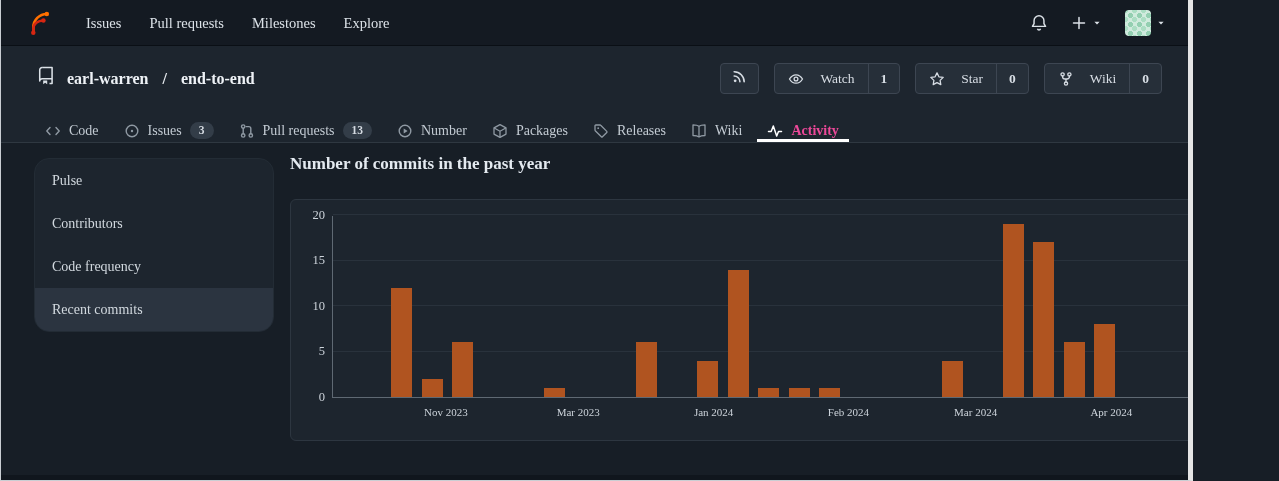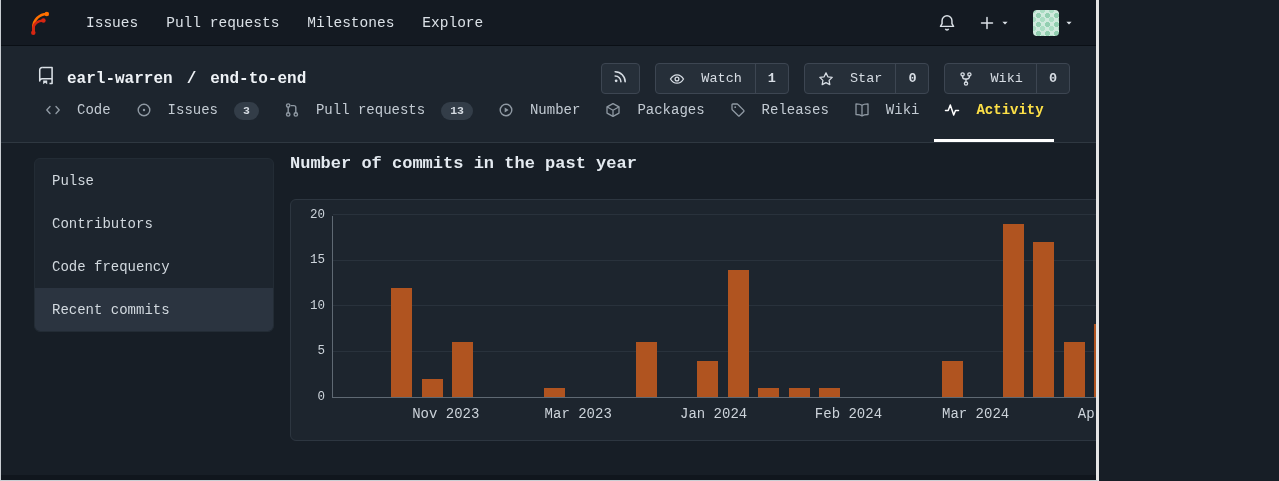--- a/index.html
+++ b/index.html
@@ -1,20 +1,20 @@
 <!DOCTYPE html>
 <html><head>
 <meta charset="utf-8">
 <style>
   html,body{margin:0;padding:0;background:#171e26;}
   *{box-sizing:border-box;}
   .screen{
-    position:relative;width:1099px;height:481px;overflow:hidden;
-    background:#171e26;font-family:Liberation Mono, monospace;
-    border-left:1px solid #c9ced3;border-right:3px solid #e5e5e5;border-bottom:1px solid #c9ced3;
+    position:relative;width:1193px;height:481px;overflow:hidden;
+    background:#171e26;font-family:Liberation Serif, serif;
+    border-left:1px solid #c9ced3;border-right:5px solid #e5e5e5;border-bottom:1px solid #c9ced3;
   }
   
   .navbar{height:46px;background:#141a22;border-bottom:1px solid #0a0f15;
     display:flex;align-items:center;padding:0 22px 0 26px;}
   .logo{width:27px;height:27px;display:flex;align-items:center;justify-content:center;cursor:pointer;}
   .nav-links{display:flex;gap:28px;margin-left:32px;}
   .nav-link{color:#dbe1e7;font-size:14.5px;cursor:pointer;line-height:46px;}
   .nav-right{margin-left:auto;display:flex;align-items:center;gap:23px;color:#dbe1e7;}
   .nav-icon-btn{display:flex;align-items:center;gap:5px;cursor:pointer;color:#dbe1e7;}
   .nav-icon-btn svg{display:block;}
@@ -27,45 +27,45 @@
   .repo-ico{color:#dbe1e7;margin-top:-2px;}
   .repo-title{margin-left:11px;font-size:16px;font-weight:700;color:#eef2f6;display:flex;gap:14px;align-items:center;}
   .repo-title a{color:#eef2f6;text-decoration:none;cursor:pointer;}
   .repo-actions{margin-left:auto;display:flex;gap:15px;align-items:center;}
   .btn{display:flex;align-items:stretch;background:#262f39;border:1px solid #3d4652;
     border-radius:4px;height:31px;color:#d7dde4;font-size:13.5px;cursor:pointer;}
   .btn .seg-main{display:flex;align-items:center;gap:16px;padding:0 13px;}
   .btn .seg-count{padding:0 12px;border-left:1px solid #3d4652;font-weight:700;display:flex;align-items:center;}
   .btn.icon-only{width:39px;align-items:center;justify-content:center;}
   .tabs{display:flex;position:absolute;left:34px;bottom:0;}
-  .tab{display:flex;align-items:flex-start;gap:16px;padding:0 10px;height:40px;margin-right:5px;
+  .tab{display:flex;align-items:flex-end;gap:8px;padding:0 10px;height:40px;margin-right:5px;
     color:#c3cbd3;font-size:14px;cursor:pointer;border-bottom:3px solid transparent;}
   .tab .ticon{color:#8f99a3;display:flex;}
-  .tab.active{color:#fde047;font-weight:700;border-bottom-color:#ffffff;}
+  .tab.active{color:#ec4899;font-weight:700;border-bottom-color:#ffffff;}
   .tab.active .ticon{color:#ffffff;}
   .badge{background:#333d48;color:#d5dbe2;font-size:11.5px;font-weight:700;border-radius:9px;
     padding:3px 9px;line-height:1;}
   
   .content{position:relative;height:338px;}
   .sidebar{position:absolute;left:33px;top:15px;width:240px;background:#1d252e;
-    border:1px solid #232c35;border-radius:6px;overflow:hidden;}
+    border:1px solid #232c35;border-radius:15px;overflow:hidden;}
   .side-item{height:43px;display:flex;align-items:center;padding:0 17px;color:#d2d9df;
     font-size:14px;cursor:pointer;}
   .side-item.active{background:#2b3440;}
   .chart-title{position:absolute;left:289px;top:11px;font-size:17px;font-weight:700;color:#e4eaf0;}
   .chart-panel{position:absolute;left:289px;top:56px;width:964px;height:242px;background:#1d252e;
     border:1px solid #2d3640;border-radius:6px;}
   .plot{position:absolute;left:41px;top:16px;width:908px;height:182px;
     border-left:1px solid #5f6973;border-bottom:1px solid #5f6973;}
   .gridline{position:absolute;left:0;right:0;height:1px;background:#29323c;}
   .ylab{position:absolute;left:-38px;width:30px;text-align:right;color:#ccd3da;font-size:12.5px;
     transform:translateY(50%);line-height:1;}
   .bar{position:absolute;bottom:0;width:21px;}
   .xlab{position:absolute;top:calc(100% + 9px);transform:translateX(-50%);
-    color:#ccd3da;font-size:14px;white-space:nowrap;}
+    color:#ccd3da;font-size:11px;white-space:nowrap;}
   .footer-strip{position:absolute;left:0;right:0;bottom:0;height:5px;background:#10161d;}
 </style>
 </head>
 <body>
 
 <div class="screen">
 
   <div class="navbar">
     <div class="logo">
         <svg width="27" height="27" viewBox="0 0 24 24" fill="none" stroke-linecap="round">

